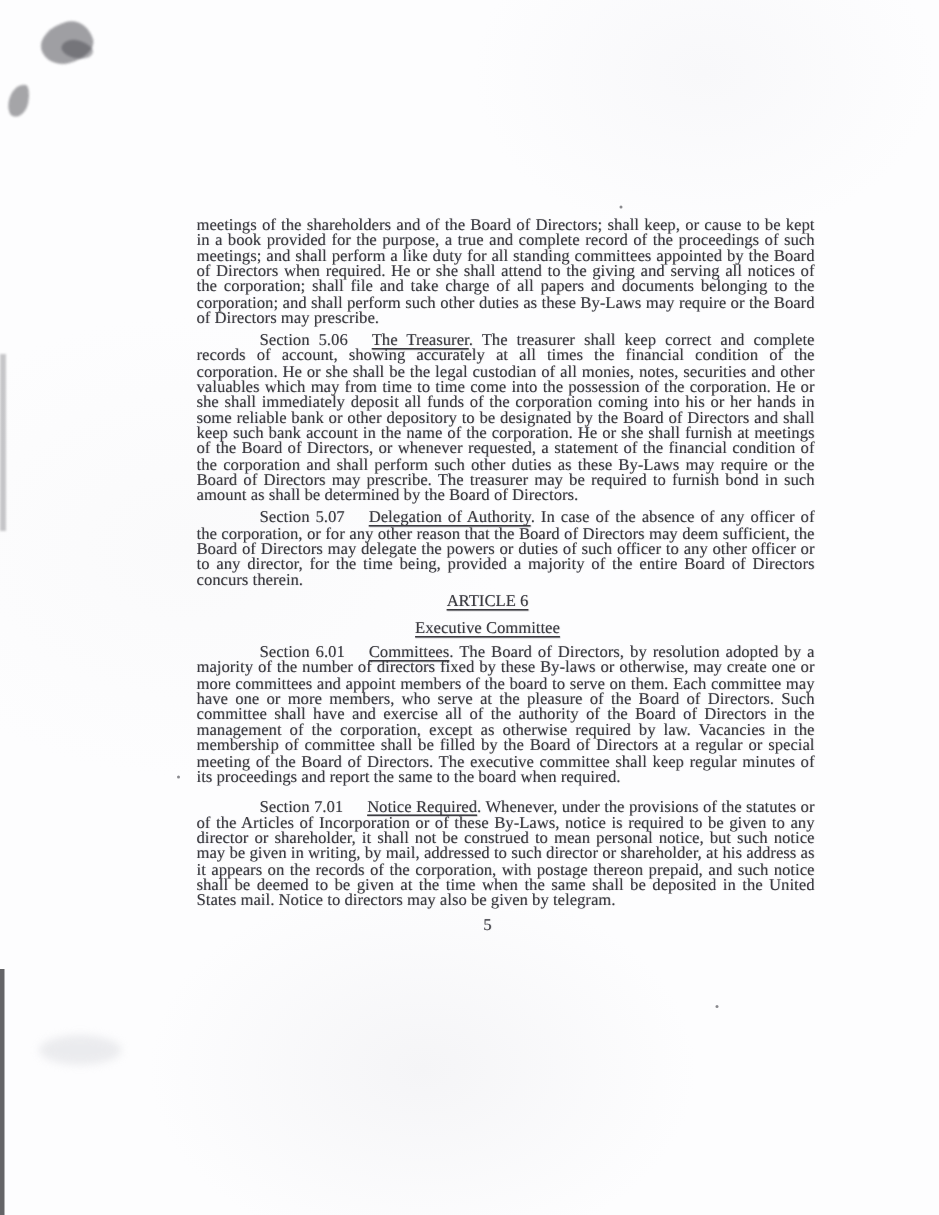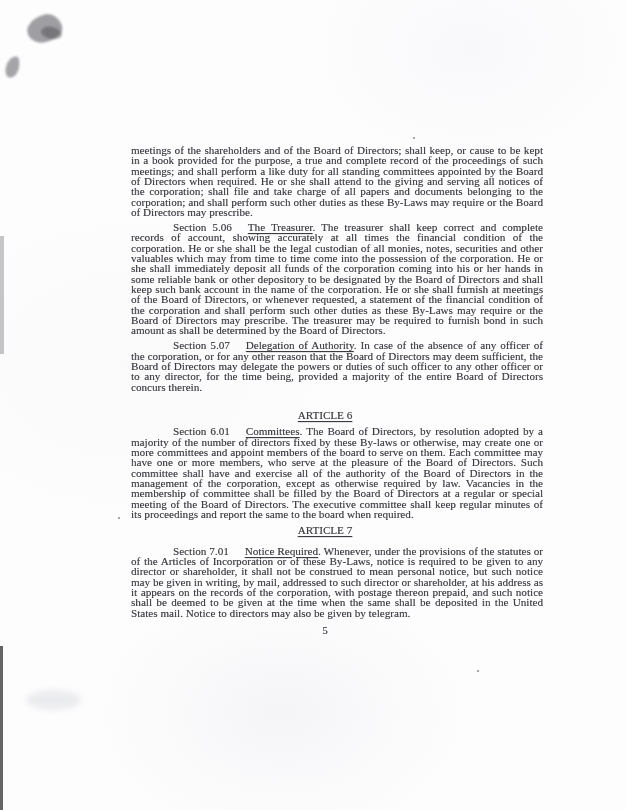--- a/index.html
+++ b/index.html
@@ -15,21 +15,21 @@
   .page{position:absolute;inset:0;}
   .doc{
     position:absolute;left:131px;top:145px;width:412px;
     color:#3b3b41;font-size:11px;line-height:10.35px;
     text-align:justify;letter-spacing:0.05px;
     text-shadow:0.3px 0.3px 0.5px rgba(70,70,75,0.5);
   }
   .doc p{margin:0;}
   p.sec{text-indent:42px;}
   #p506,#p507{margin-top:4.5px;}
-  #art6{margin-top:18px;}
+  #art6{margin-top:4px;}
   #exec{margin-top:7.5px;}
   #p601{margin-top:6px;}
   #art7{margin-top:6px;}
   #notices{margin-top:9.5px;}
   #p701{margin-top:10px;}
   #pagenum{margin-top:6.5px;}
   .center{text-align:center;text-indent:0;padding-right:24px;}
   .u{text-decoration:underline;text-decoration-thickness:0.8px;text-underline-offset:1.5px;}
   .sec-label{margin-right:16px;}
   
@@ -66,24 +66,24 @@
   <div class="doc">
 
     <p id="p1">meetings of the shareholders and of the Board of Directors; shall keep, or cause to be kept in a book provided for the purpose, a true and complete record of the proceedings of such meetings; and shall perform a like duty for all standing committees appointed by the Board of Directors when required.  He or she shall attend to the giving and serving all notices of the corporation; shall file and take charge of all papers and documents belonging to the corporation; and shall perform such other duties as these By-Laws may require or the Board of Directors may prescribe.</p>
 
     <p class="sec" id="p506"><span class="sec-label">Section 5.06</span><span class="u">The Treasurer</span><span>.  The treasurer shall keep correct and complete records of account, showing accurately at all times the financial condition of the corporation.  He or she shall be the legal custodian of all monies, notes, securities and other valuables which may from time to time come into the possession of the corporation.  He or she shall immediately deposit all funds of the corporation coming into his or her hands in some reliable bank or other depository to be designated by the Board of Directors and shall keep such bank account in the name of the corporation.  He or she shall furnish at meetings of the Board of Directors, or whenever requested, a statement of the financial condition of the corporation and shall perform such other duties as these By-Laws may require or the Board of Directors may prescribe.  The treasurer may be required to furnish bond in such amount as shall be determined by the Board of Directors.</span></p>
 
     <p class="sec" id="p507"><span class="sec-label">Section 5.07</span><span class="u">Delegation of Authority</span><span>.  In case of the absence of any officer of the corporation, or for any other reason that the Board of Directors may deem sufficient, the Board of Directors may delegate the powers or duties of such officer to any other officer or to any director, for the time being, provided a majority of the entire Board of Directors concurs therein.</span></p>
 
     <p class="center" id="art6"><span class="u">ARTICLE 6</span></p>
 
+    <p class="center" id="exec"><span class="u">Executive Committee</span></p>
 
     <p class="sec" id="p601"><span class="sec-label">Section 6.01</span><span class="u">Committees</span><span>.  The Board of Directors, by resolution adopted by a majority of the number of directors fixed by these By-laws or otherwise, may create one or more committees and appoint members of the board to serve on them.  Each committee may have one or more members, who serve at the pleasure of the Board of Directors.  Such committee shall have and exercise all of the authority of the Board of Directors in the management of the corporation, except as otherwise required by law.  Vacancies in the membership of committee shall be filled by the Board of Directors at a regular or special meeting of the Board of Directors.  The executive committee shall keep regular minutes of its proceedings and report the same to the board when required.</span></p>
 
-    <p class="center" id="art7"><span class="u">ARTICLE 7</span></p>
 
 
     <p class="sec" id="p701"><span class="sec-label">Section 7.01</span><span class="u">Notice Required</span><span>.  Whenever, under the provisions of the statutes or of the Articles of Incorporation or of these By-Laws, notice is required to be given to any director or shareholder, it shall not be construed to mean personal notice, but such notice may be given in writing, by mail, addressed to such director or shareholder, at his address as it appears on the records of the corporation, with postage thereon prepaid, and such notice shall be deemed to be given at the time when the same shall be deposited in the United States mail.  Notice to directors may also be given by telegram.</span></p>
 
     <p class="center" id="pagenum">5</p>
 
   </div>
 </div>
 
 </body></html>

